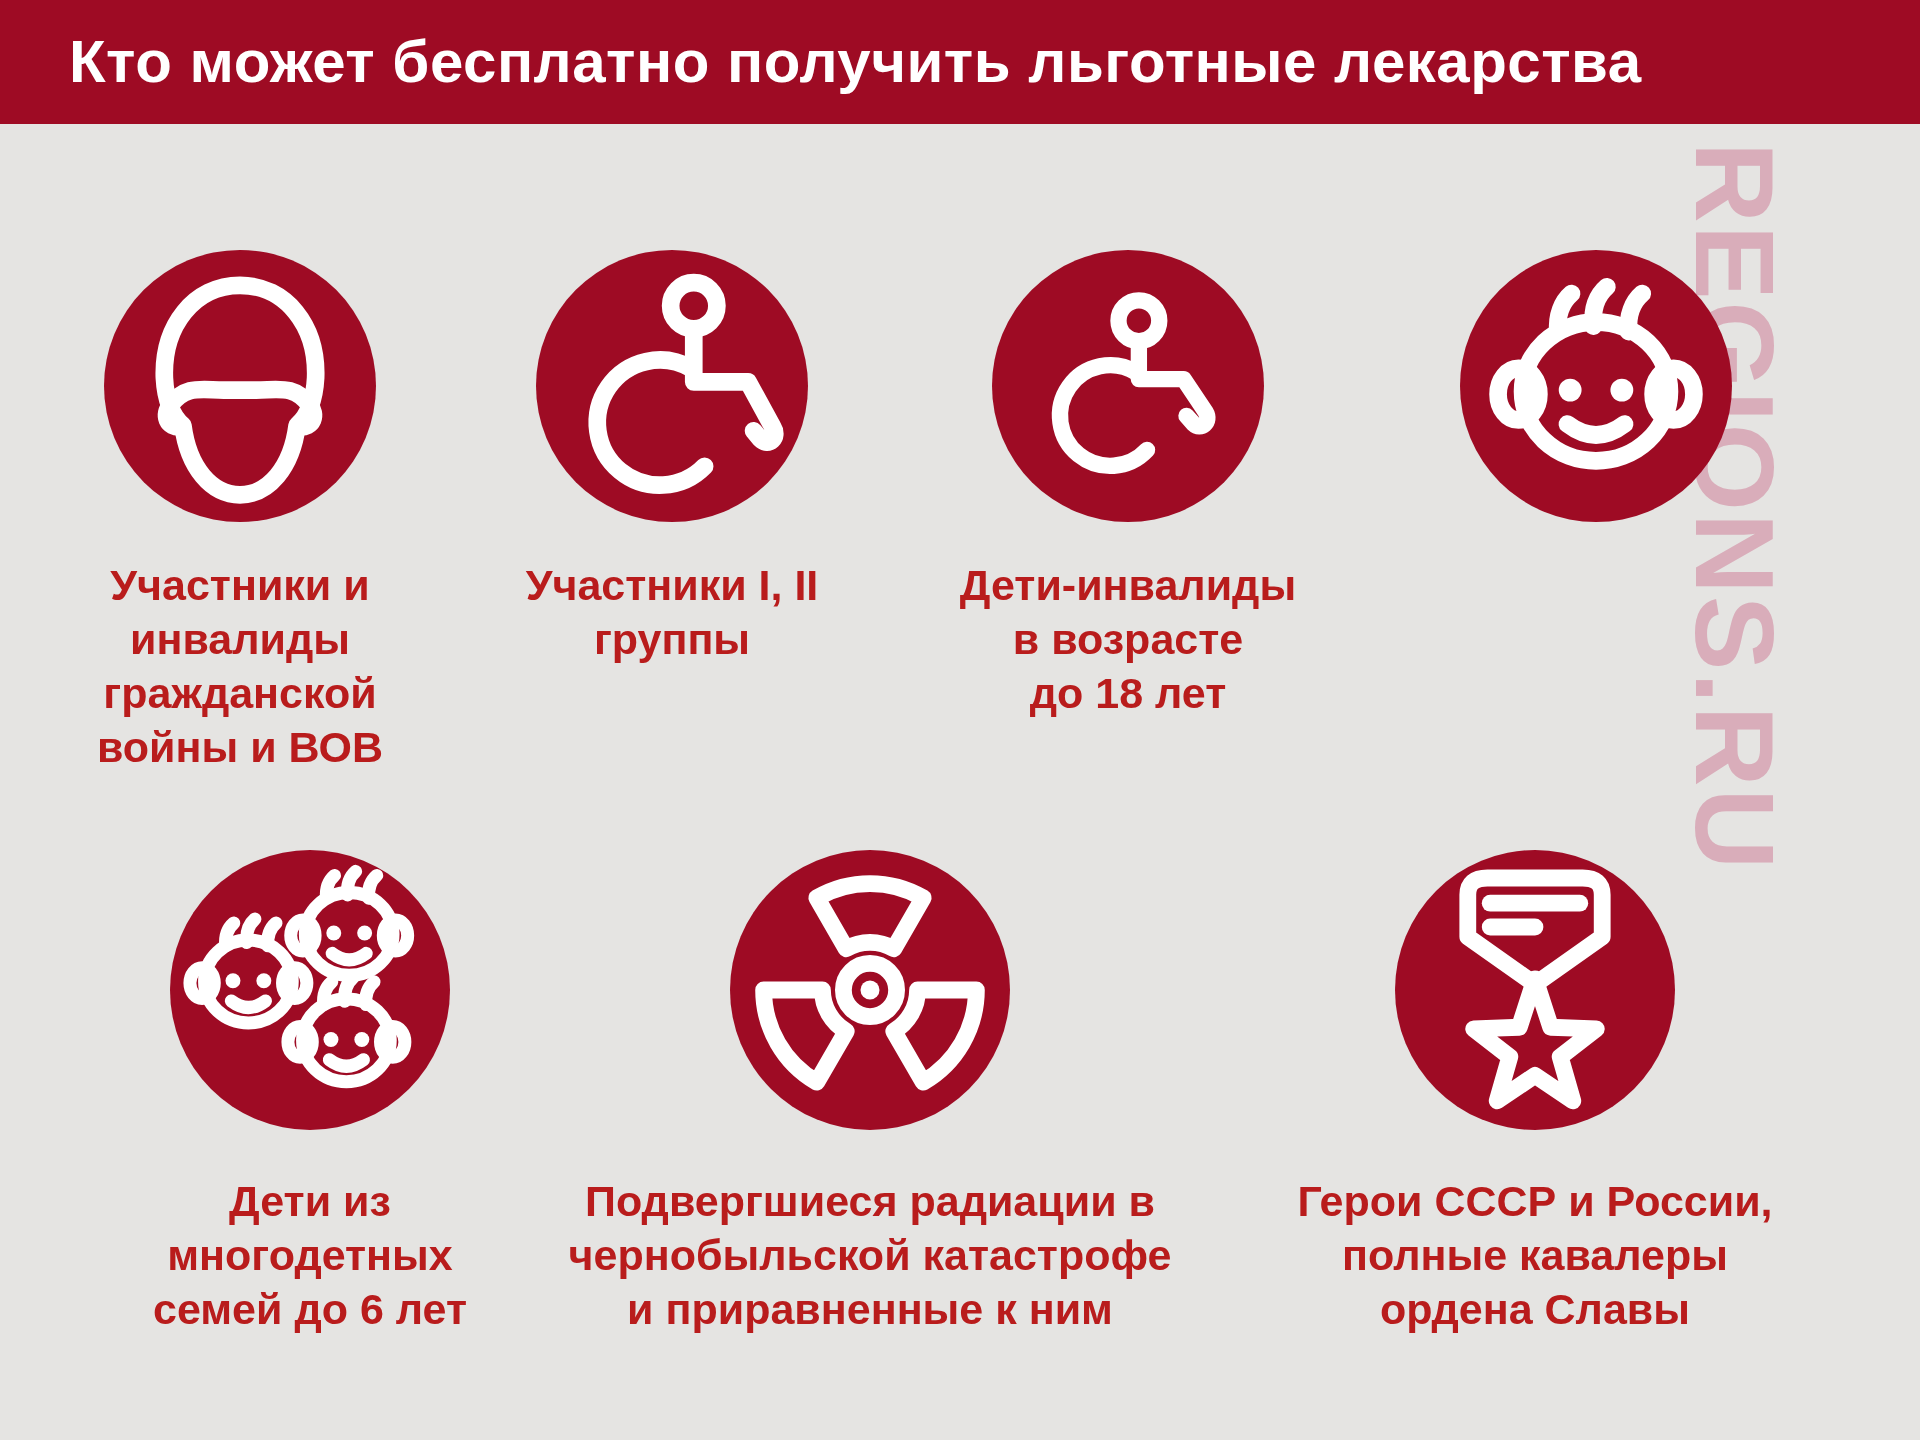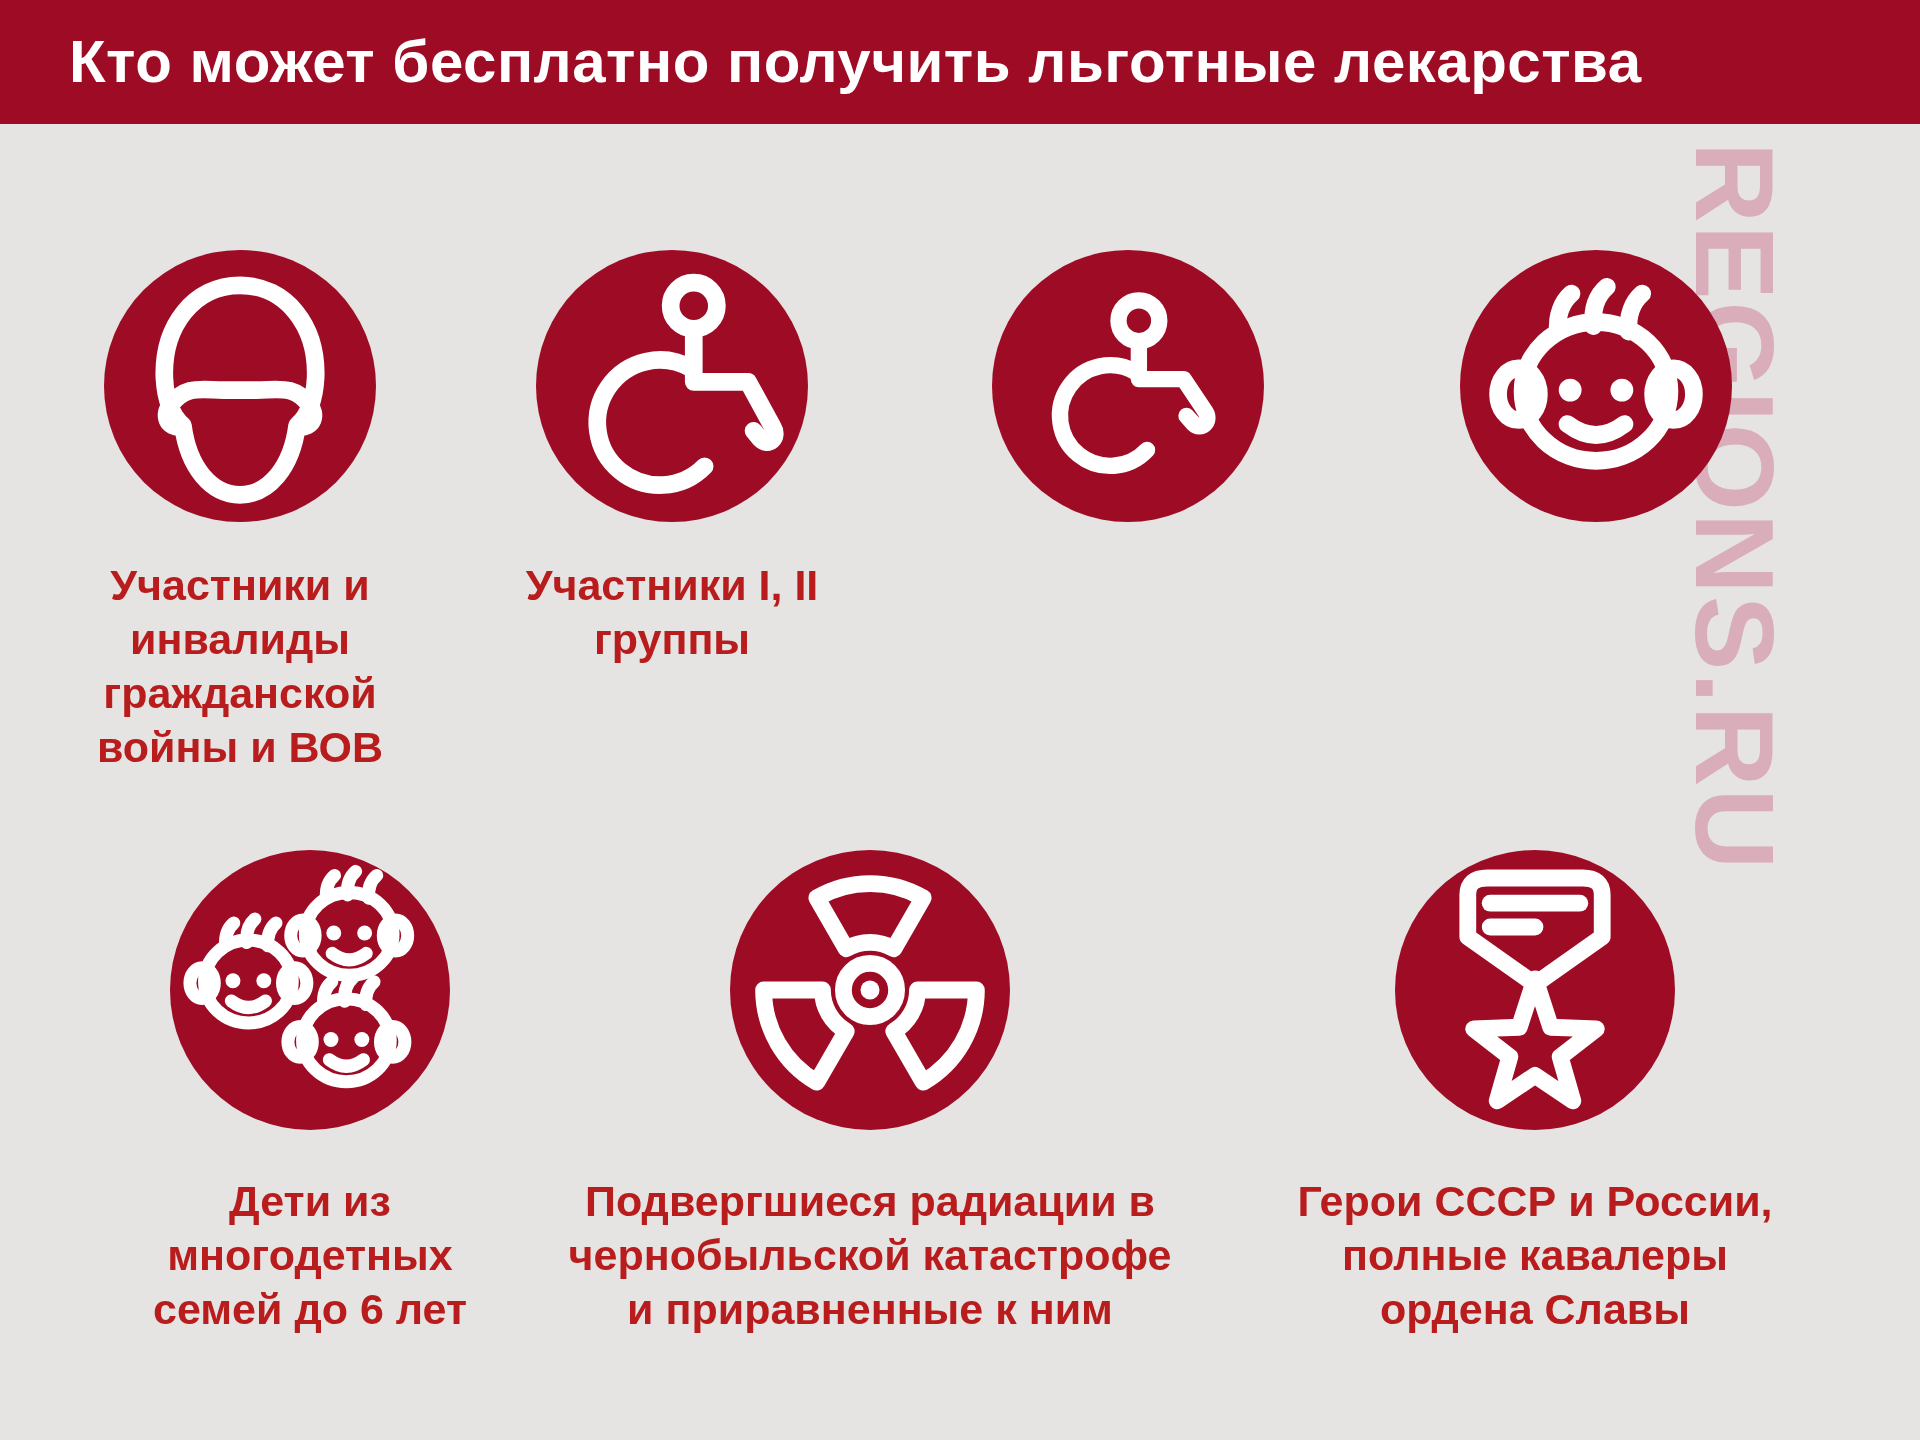--- a/index.html
+++ b/index.html
@@ -85,20 +85,23 @@
 <div class="item row1" style="left:928px; top:250px; width:400px;">
   <div class="badge">
     <svg viewBox="0 0 100 100">
       <g class="ico" stroke-width="6">
         <circle cx="54" cy="26" r="7.5"></circle>
         <path d="M54 33.5 V47.5 H70.5 L78.5 59.5 C80.8 63.3 76.8 66.5 74 63.8 L71.5 61"></path>
         <path d="M53 45 A18.5 18.5 0 1 0 57 73.5"></path>
       </g>
     </svg>
   </div>
+  <div class="label">Дети-инвалиды
+в возрасте
+до 18 лет</div>
 </div>
 
 <div class="item row1" style="left:1426px; top:250px; width:340px;">
   <div class="badge">
     <svg viewBox="0 0 100 100">
       <g class="ico" stroke-width="6.5">
         <ellipse cx="21.5" cy="53" rx="7.5" ry="9.5"></ellipse>
         <ellipse cx="78.5" cy="53" rx="7.5" ry="9.5"></ellipse>
         <ellipse cx="50" cy="52" rx="27" ry="25.5"></ellipse>
         <path d="M36 30 C35.5 24 37.5 19 41 16"></path>

